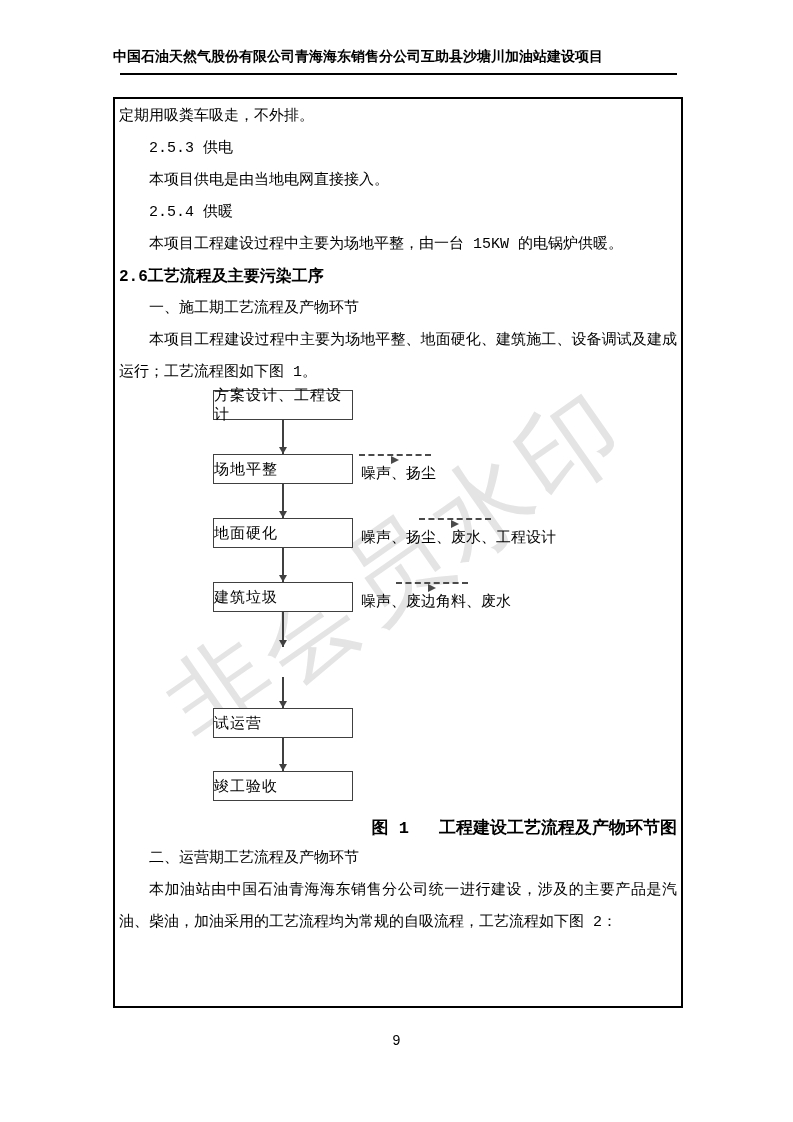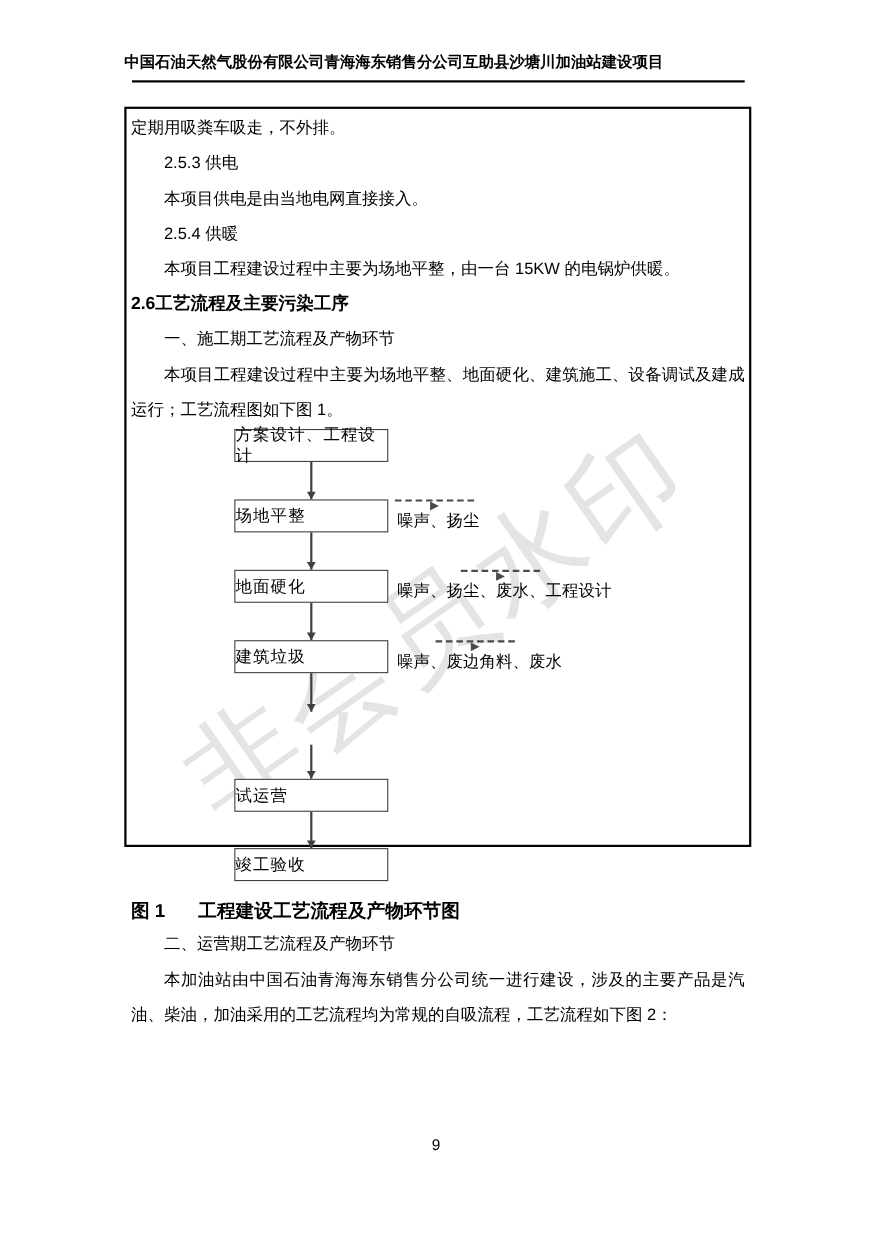--- a/index.html
+++ b/index.html
@@ -22,23 +22,23 @@
   .page-header{
     position:absolute;top:48px;left:113px;width:570px;
     text-align:left;font-size:14px;font-weight:bold;z-index:2;
   }
   .header-rule{
     position:absolute;top:73px;left:120px;width:557px;height:2px;
     background:#000;z-index:2;
   }
   
   .doc-box{
-    position:absolute;left:113px;top:97px;width:570px;height:673px;
+    position:absolute;left:113px;top:97px;width:570px;height:911px;
     border:2px solid #000;box-sizing:border-box;
-    padding:2px 4px;z-index:1;
+    padding:2px 4px;z-index:1;font-family:Liberation Mono, monospace;
   }
   .doc-box p{margin:0;font-size:15px;line-height:32px;text-align:justify;}
   .doc-box p.indent{text-indent:2em;}
   .doc-box .sec-heading{
     margin:0;font-size:16px;line-height:32px;font-weight:bold;
   }
   
   .flowchart{position:relative;height:413px;margin-top:1px;}
   .fc-box{
     position:absolute;left:94px;width:140px;height:30px;
@@ -58,21 +58,21 @@
   }
   .dash-line{width:72px;height:0;border-top:2px dashed #4a4a4a;}
   .dash-head{
     width:0;height:0;
     border-left:8px solid #4a4a4a;
     border-top:4px solid transparent;border-bottom:4px solid transparent;
   }
   .fc-out-text{margin-left:8px;font-size:15px;}
   
   .fig-caption{
-    margin-top:12px;text-align:left;font-size:17px;font-weight:bold;
+    margin-top:12px;text-align:right;font-size:17px;font-weight:bold;
     line-height:28px;
   }
   .fig-caption .fig-label{padding-right:30px;}
   
   .page-number{
     position:absolute;left:0;top:1032px;width:100%;
     text-align:center;font-size:14px;z-index:2;
   }
 </style>
 </head>

